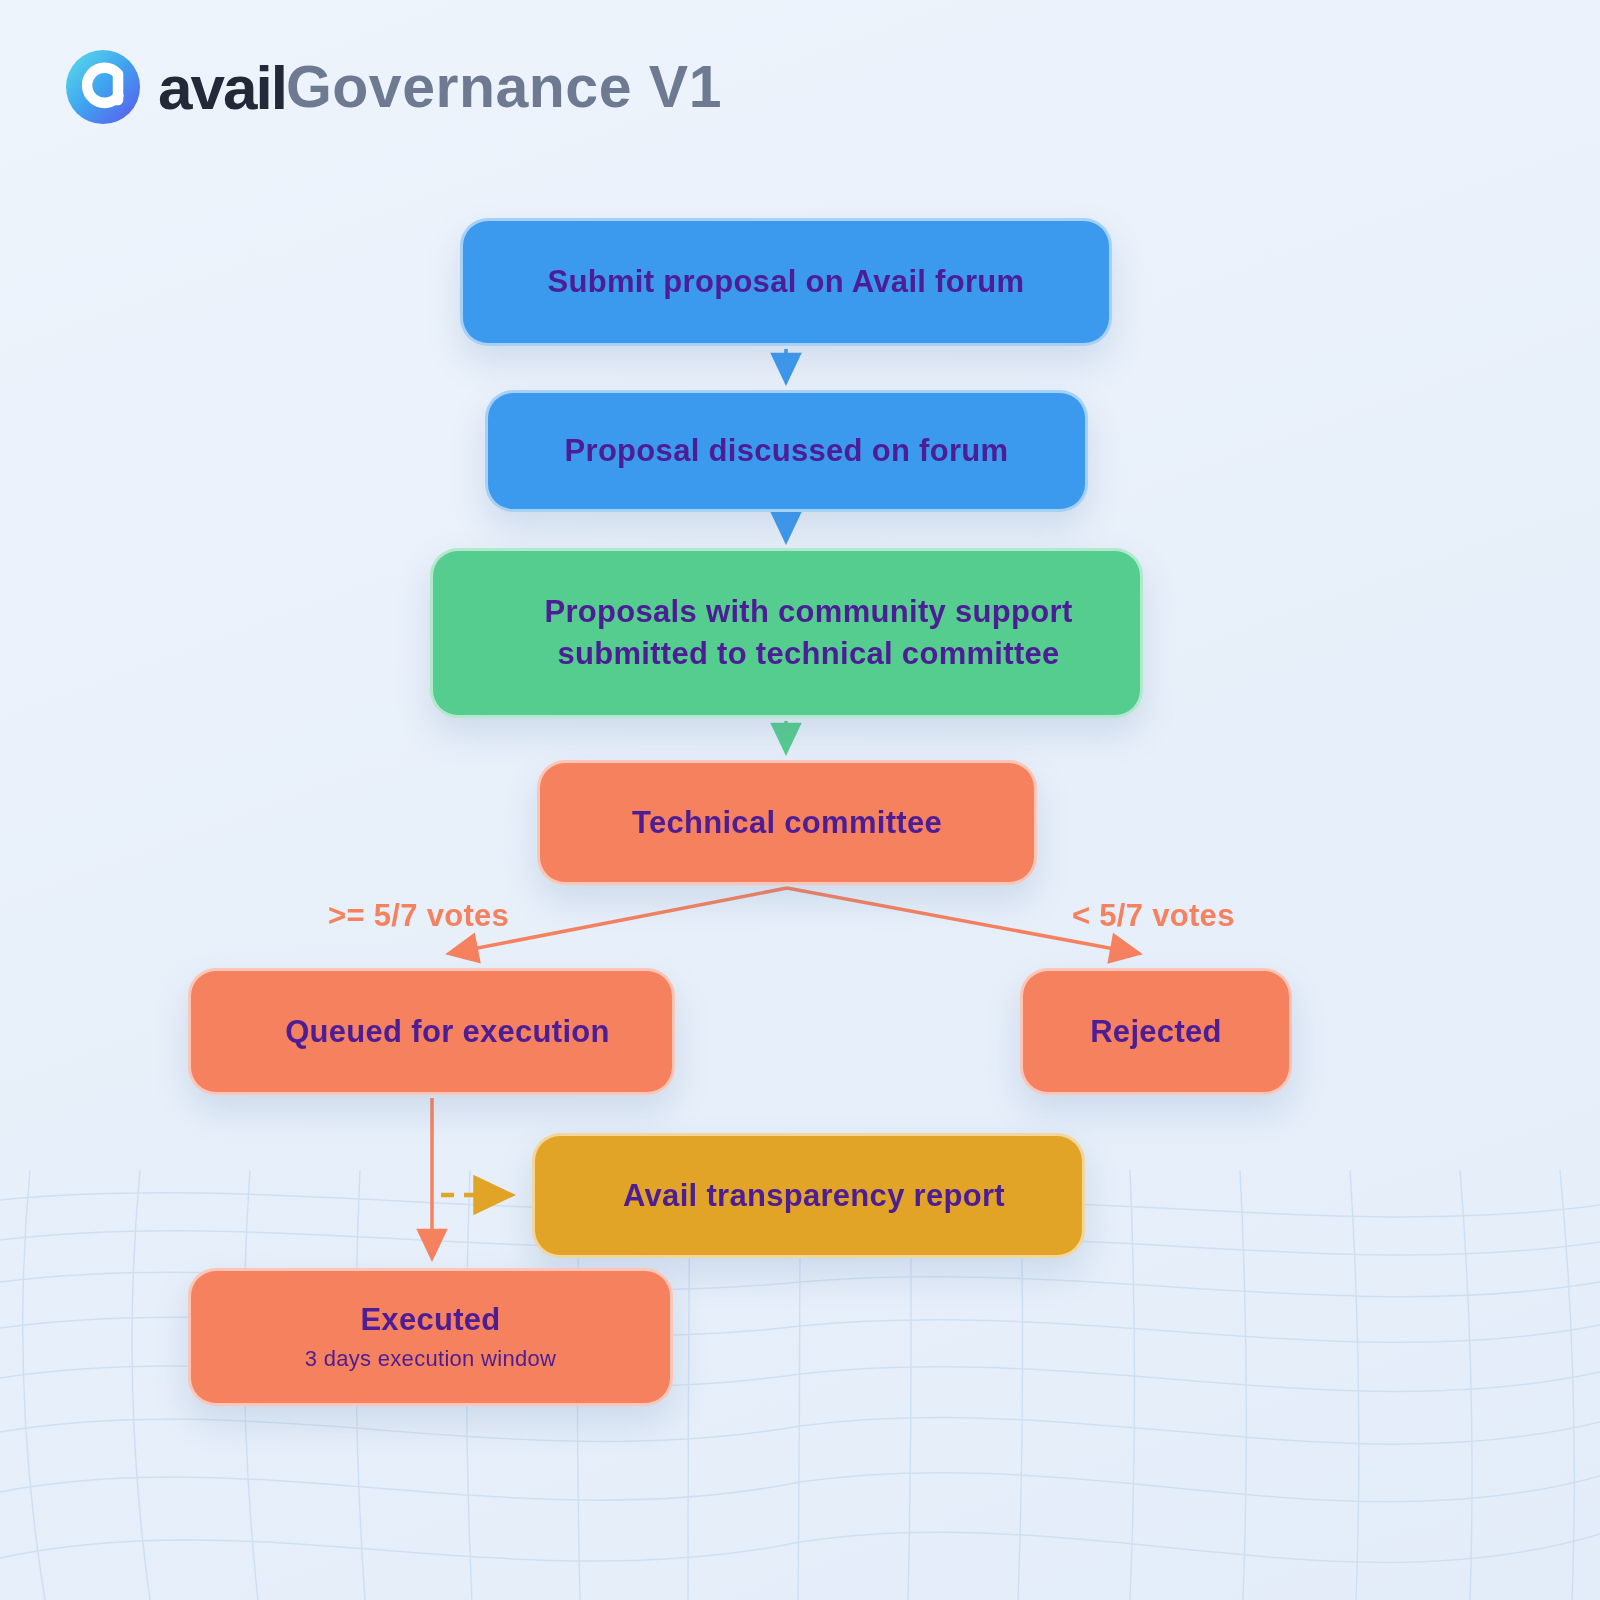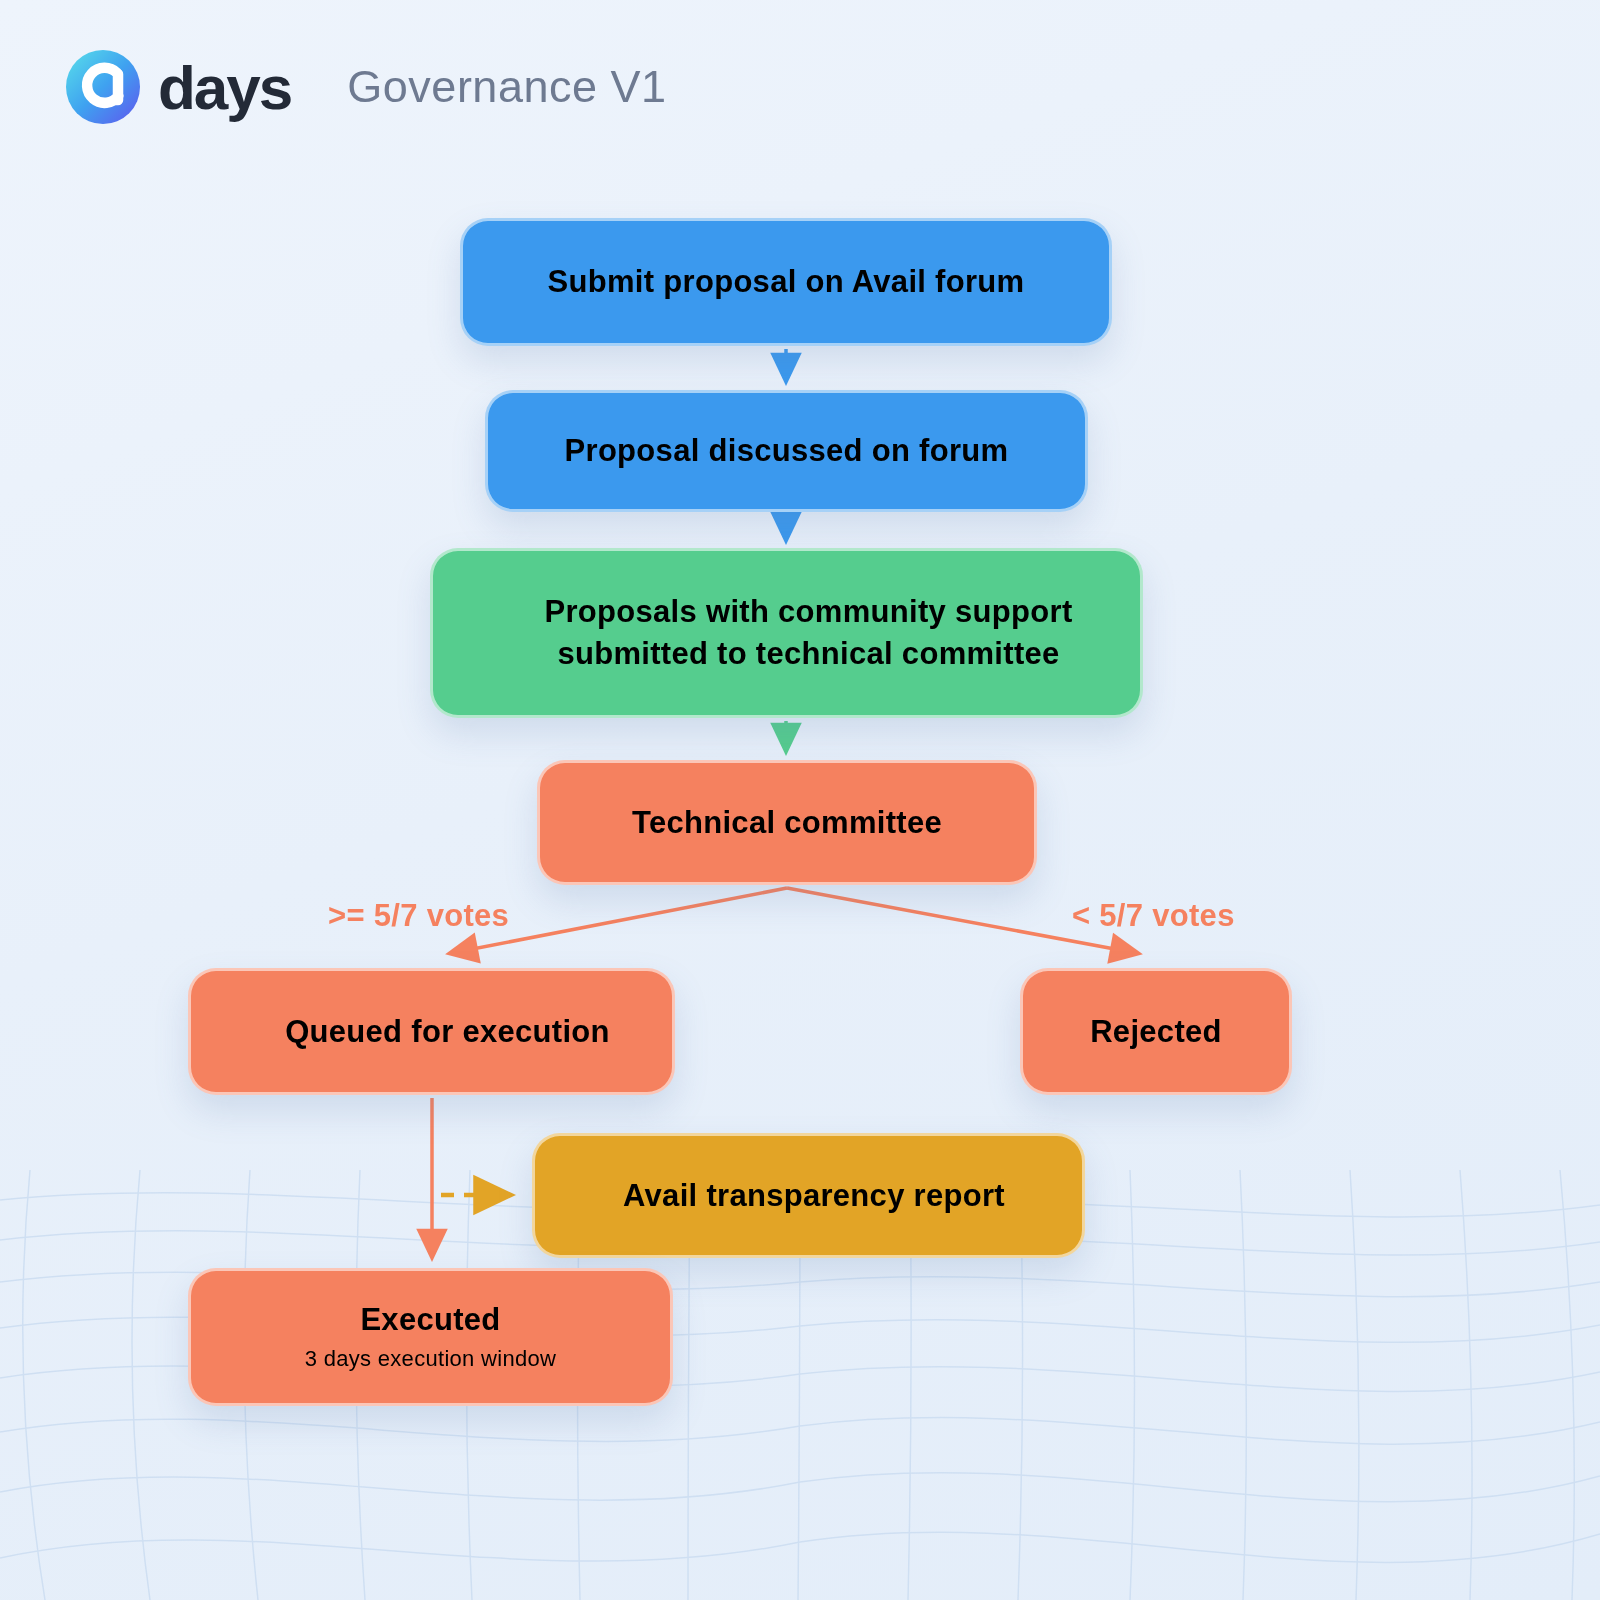--- a/index.html
+++ b/index.html
@@ -6,24 +6,24 @@
   .canvas{
     position:relative;width:1600px;height:1600px;overflow:hidden;
     background:linear-gradient(160deg,#eef4fc 0%,#e8f0fa 45%,#e3edf9 100%);
     font-family:"Liberation Sans", sans-serif;
   }
   .mesh{position:absolute;left:0;bottom:0;width:1600px;height:430px;}
   .edges{position:absolute;left:0;top:0;width:1600px;height:1600px;pointer-events:none;}
   .header{position:absolute;left:64px;top:48px;display:flex;align-items:center;}
   .logo{width:78px;height:78px;flex:0 0 auto;}
   .wordmark{font-size:62px;font-weight:bold;color:#232a37;letter-spacing:-2px;margin-left:16px;}
-  .title{font-size:45px;font-weight:normal;color:#6e7a91;margin-left:56px;letter-spacing:.5px;}
+  .title{font-size:59px;font-weight:bold;color:#6e7a91;letter-spacing:.5px;}
   .node{
     position:absolute;display:flex;flex-direction:column;align-items:center;justify-content:center;
-    text-align:center;color:#000000;font-weight:bold;font-size:31px;letter-spacing:.3px;
+    text-align:center;color:#4c1d95;font-weight:bold;font-size:31px;letter-spacing:.3px;
     border-radius:28px;border:3px solid rgba(255,255,255,.55);box-sizing:border-box;
     box-shadow:0 16px 34px rgba(90,120,170,.18);
   }
   .blue{background:#3b99ee;}
   .green{background:#55cd8e;}
   .salmon{background:#f5815f;}
   .gold{background:#e2a426;padding-left:11px;}
   .n1{left:460px;top:218px;width:652px;height:128px;}
   .n2{left:485px;top:390px;width:603px;height:122px;}
   .n3{left:430px;top:548px;width:713px;height:170px;line-height:1.35;padding-left:44px;}
@@ -76,21 +76,21 @@
       <defs>
         <linearGradient id="lg" x1="0" y1="0" x2="1" y2="1">
           <stop offset="0" stop-color="#59e0ea"></stop>
           <stop offset="0.5" stop-color="#3fa2f0"></stop>
           <stop offset="1" stop-color="#5f55ee"></stop>
         </linearGradient>
       </defs>
       <circle cx="39" cy="39" r="37" fill="url(#lg)"></circle>
       <path d="M53 25 A 17.5 17.5 0 1 0 54.5 48 M54 26 L54 52" stroke="#ffffff" stroke-width="10.5" fill="none" stroke-linecap="round"></path>
     </svg>
-    <div class="wordmark">days</div>
+    <div class="wordmark">avail</div>
     <div class="title">Governance V1</div>
   </div>
 
   <svg class="edges" viewBox="0 0 1600 1600">
     <defs>
       <marker id="m-blue" markerWidth="12" markerHeight="12" refX="8.5" refY="5" orient="auto">
         <path d="M1,0.5 L10.5,5 L1,9.5 z" fill="#3b99ee"></path>
       </marker>
       <marker id="m-green" markerWidth="12" markerHeight="12" refX="8.5" refY="5" orient="auto">
         <path d="M1,0.5 L10.5,5 L1,9.5 z" fill="#55cd8e"></path>

